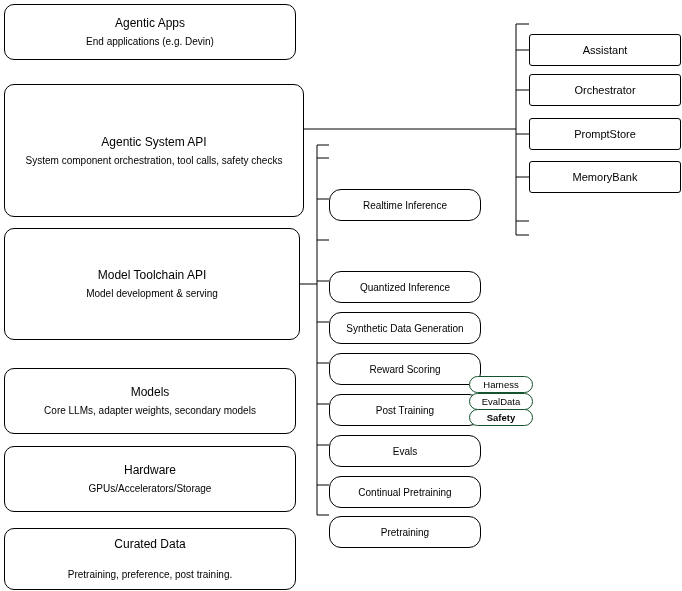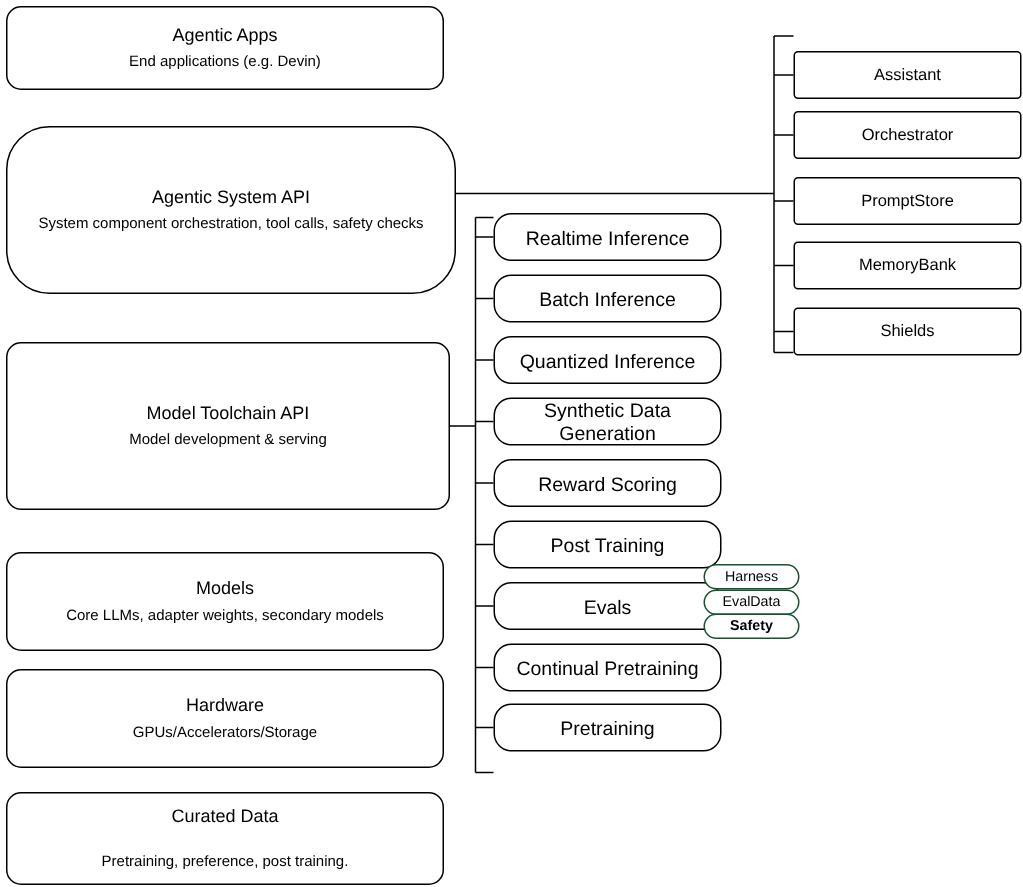--- a/index.html
+++ b/index.html
@@ -37,21 +37,22 @@
     font-size: 12px;
     line-height: 15px;
   }
   .left-sub {
     font-size: 10px;
     line-height: 12px;
     margin-top: 5px;
   }
   .mid-box {
     border-radius: 12px;
-    font-size: 13px;
+    font-size: 10px;
+    margin-top: 47px;
   }
   .right-box {
     border-radius: 3px;
     font-size: 11px;
   }
   .pill {
     position: absolute;
     box-sizing: border-box;
     border: 1px solid #14532d;
     background: #ffffff;
@@ -106,21 +107,21 @@
     <path d="M 317 445 L 329 445"></path>
     <path d="M 317 485 L 329 485"></path>
     <path d="M 317 515 L 329 515"></path>
   </svg>
 
   <div class="box left-box" style="left:4px; top:4px; width:292px; height:56px;">
     <div class="left-title">Agentic Apps</div>
     <div class="left-sub">End applications (e.g. Devin)</div>
   </div>
 
-  <div class="box left-box" style="left:4px; top:84px; width:300px; height:112px;border-radius:29px;">
+  <div class="box left-box" style="left:4px; top:84px; width:300px; height:133px;">
     <div class="left-title">Agentic System API</div>
     <div class="left-sub">System component orchestration, tool calls, safety checks</div>
   </div>
 
   <div class="box left-box" style="left:4px; top:228px; width:296px; height:112px;">
     <div class="left-title">Model Toolchain API</div>
     <div class="left-sub">Model development &amp; serving</div>
   </div>
 
   <div class="box left-box" style="left:4px; top:368px; width:292px; height:66px;">
@@ -133,23 +134,20 @@
     <div class="left-sub">GPUs/Accelerators/Storage</div>
   </div>
 
   <div class="box left-box" style="left:4px; top:528px; width:292px; height:62px;gap:12px;">
     <div class="left-title">Curated Data</div>
     <div class="left-sub">Pretraining, preference, post training.</div>
   </div>
 
   <div class="box mid-box" style="left:329px; top:142px; width:152px; height:32px;">
     <span>Realtime Inference</span>
-  </div>
-  <div class="box mid-box" style="left:329px; top:183px; width:152px; height:32px;">
-    <span>Batch Inference</span>
   </div>
   <div class="box mid-box" style="left:329px; top:224px; width:152px; height:32px;">
     <span>Quantized Inference</span>
   </div>
   <div class="box mid-box" style="left:329px; top:265px; width:152px; height:32px;">
     <span>Synthetic Data Generation</span>
   </div>
   <div class="box mid-box" style="left:329px; top:306px; width:152px; height:32px;">
     <span>Reward Scoring</span>
   </div>
@@ -171,23 +169,20 @@
   </div>
   <div class="box right-box" style="left:529px; top:74px; width:152px; height:32px;">
     <span>Orchestrator</span>
   </div>
   <div class="box right-box" style="left:529px; top:118px; width:152px; height:32px;">
     <span>PromptStore</span>
   </div>
   <div class="box right-box" style="left:529px; top:161px; width:152px; height:32px;">
     <span>MemoryBank</span>
   </div>
-  <div class="box right-box" style="left:529px; top:205px; width:152px; height:32px;">
-    <span>Shields</span>
-  </div>
 
   <div class="pill" style="left:469px; top:376px; width:64px; height:17px;">
     <span>Harness</span>
   </div>
   <div class="pill" style="left:469px; top:393px; width:64px; height:17px;">
     <span>EvalData</span>
   </div>
   <div class="pill" style="left:469px; top:409px; width:64px; height:17px;font-weight:bold;">
     <span>Safety</span>
   </div>

